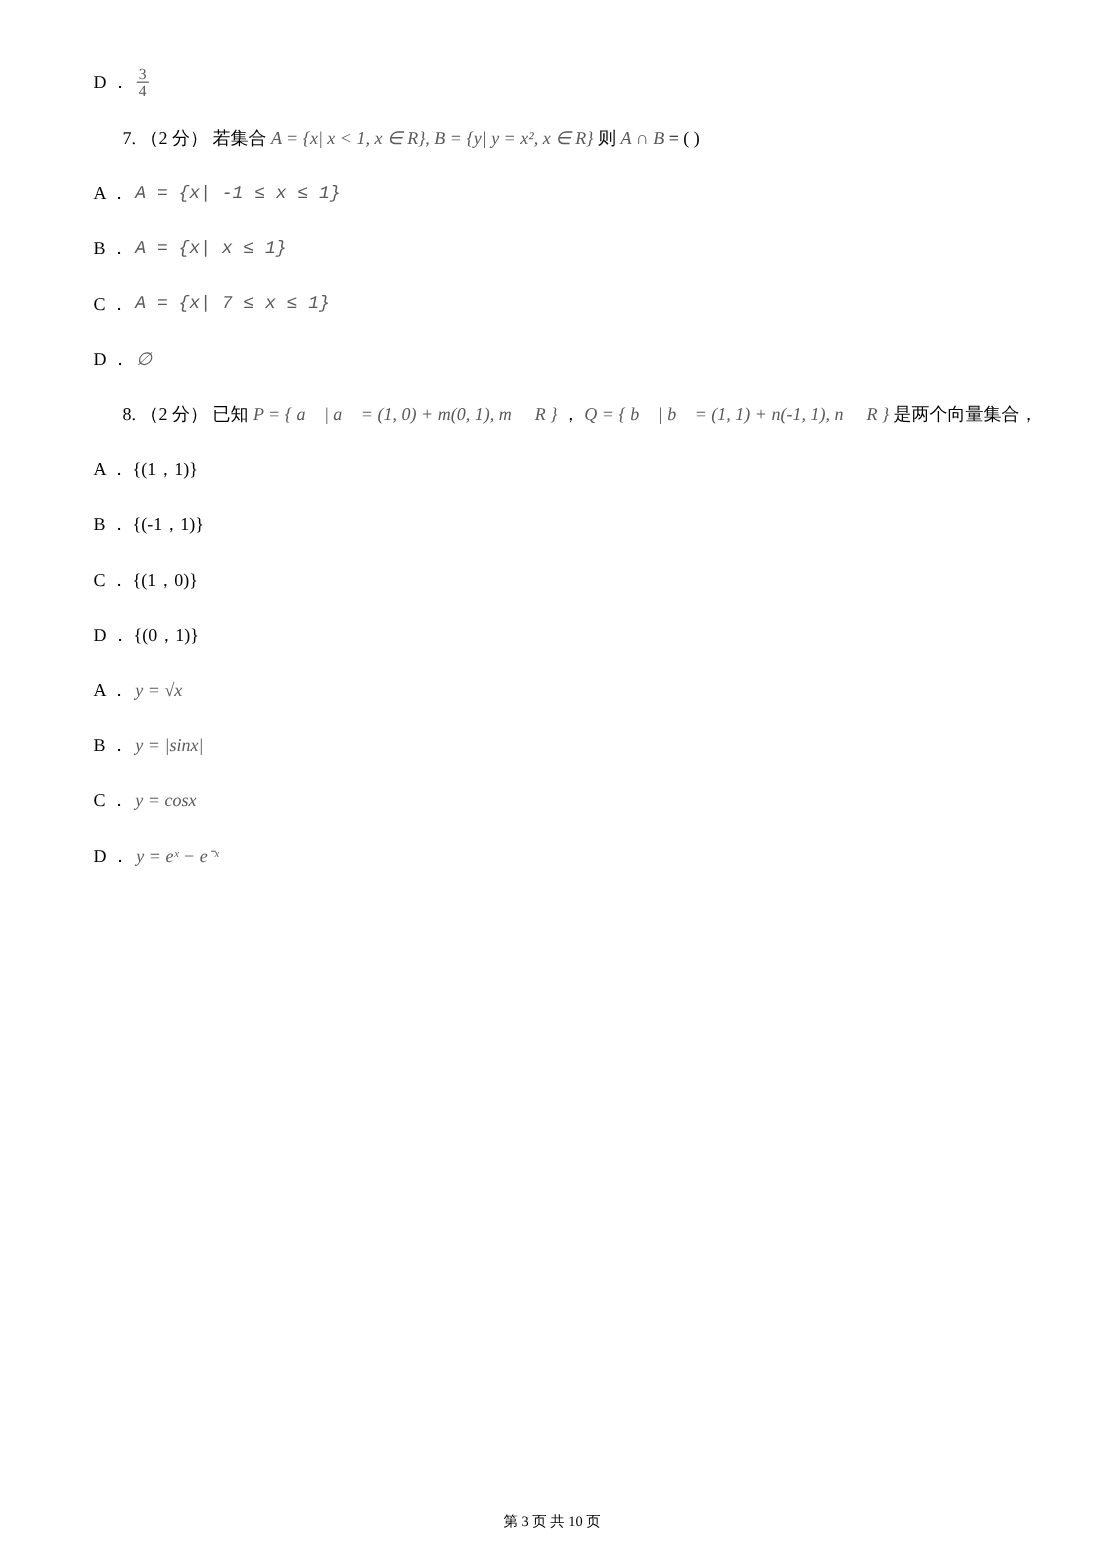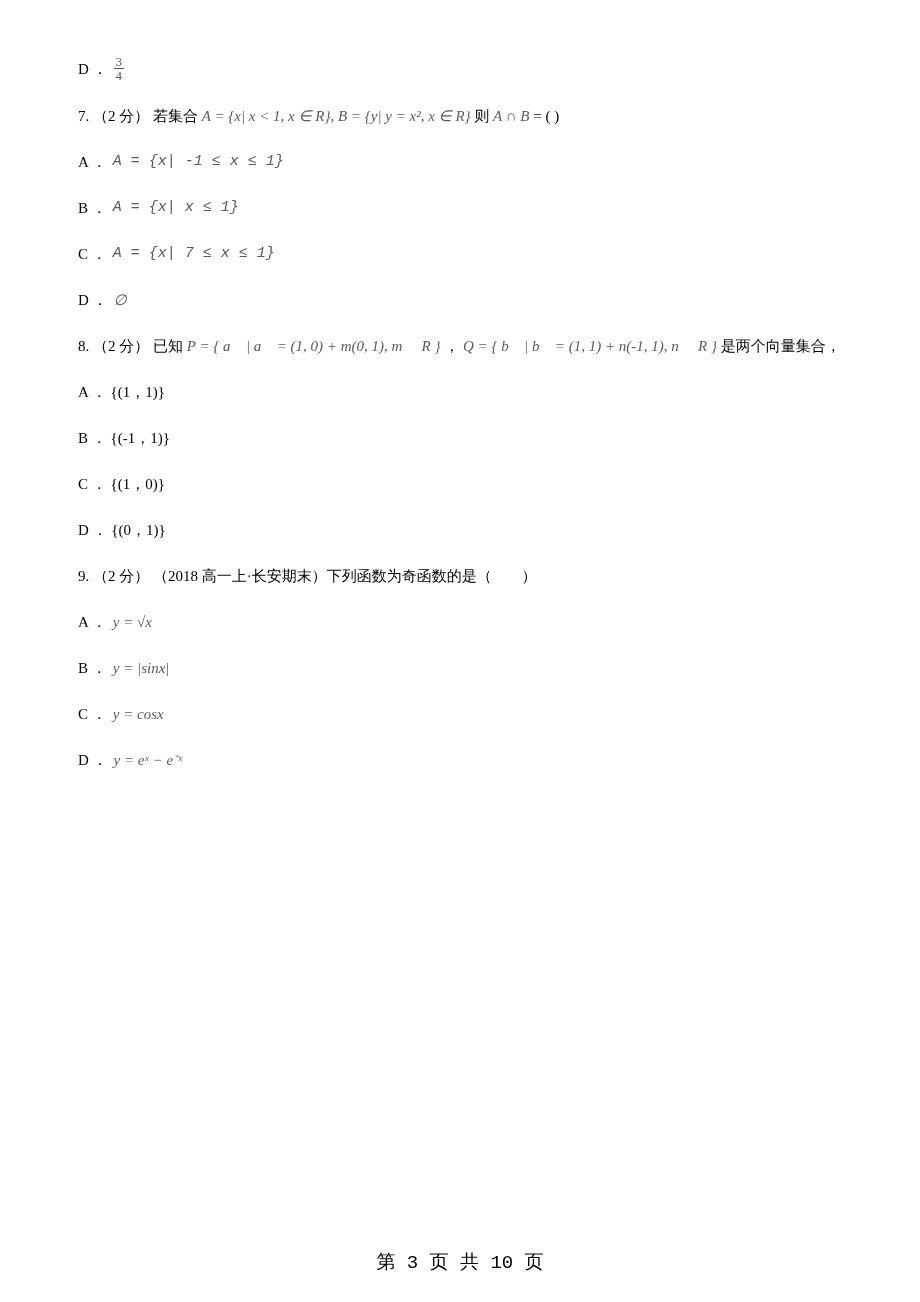--- a/index.html
+++ b/index.html
@@ -12,20 +12,21 @@
     height: 1302px;
     position: relative;
     font-size: 15px;
     line-height: 1.6;
   }
   .page {
     padding: 55px 48px 0 48px;
   }
   .block {
     margin-bottom: 22px;
+    margin-left: 24px;
   }
   .q-stem {
     text-indent: 2em;
   }
   .opt {
     margin-left: 2em;
     margin-bottom: 22px;
   }
   .opt-line {
     display: flex;
@@ -40,22 +41,21 @@
   .math.up {
     vertical-align: -4px;
     font-family: Liberation Mono, monospace;
   }
   .footer {
     position: absolute;
     bottom: 24px;
     left: 0;
     width: 100%;
     text-align: center;
-    font-size: 19px;
-    font-family: Liberation Mono, monospace;
+    font-size: 12px;
   }
   .frac {
     display: inline-flex;
     flex-direction: column;
     align-items: center;
     vertical-align: middle;
     font-size: 13px;
     line-height: 1;
     font-family: "Times New Roman", serif;
     color: #5a5a5a;
@@ -112,21 +112,20 @@
       <span class="math">Q = { b⃗ | b⃗ = (1, 1) + n(-1, 1), n ∈ R }</span>
       <span> 是两个向量集合，</span>
     </div>
   </div>
 
   <div class="opt">A ． {(1，1)}</div>
   <div class="opt">B ． {(-1，1)}</div>
   <div class="opt">C ． {(1，0)}</div>
   <div class="opt">D ． {(0，1)}</div>
 
-  <div class="block q-stem">9. （2 分） （2018 高一上·长安期末）下列函数为奇函数的是（　　）</div>
 
   <div class="opt opt-line">
     <span>A ．</span>
     <span class="math">y = √x</span>
   </div>
   <div class="opt opt-line">
     <span>B ．</span>
     <span class="math">y = |sinx|</span>
   </div>
   <div class="opt opt-line">

